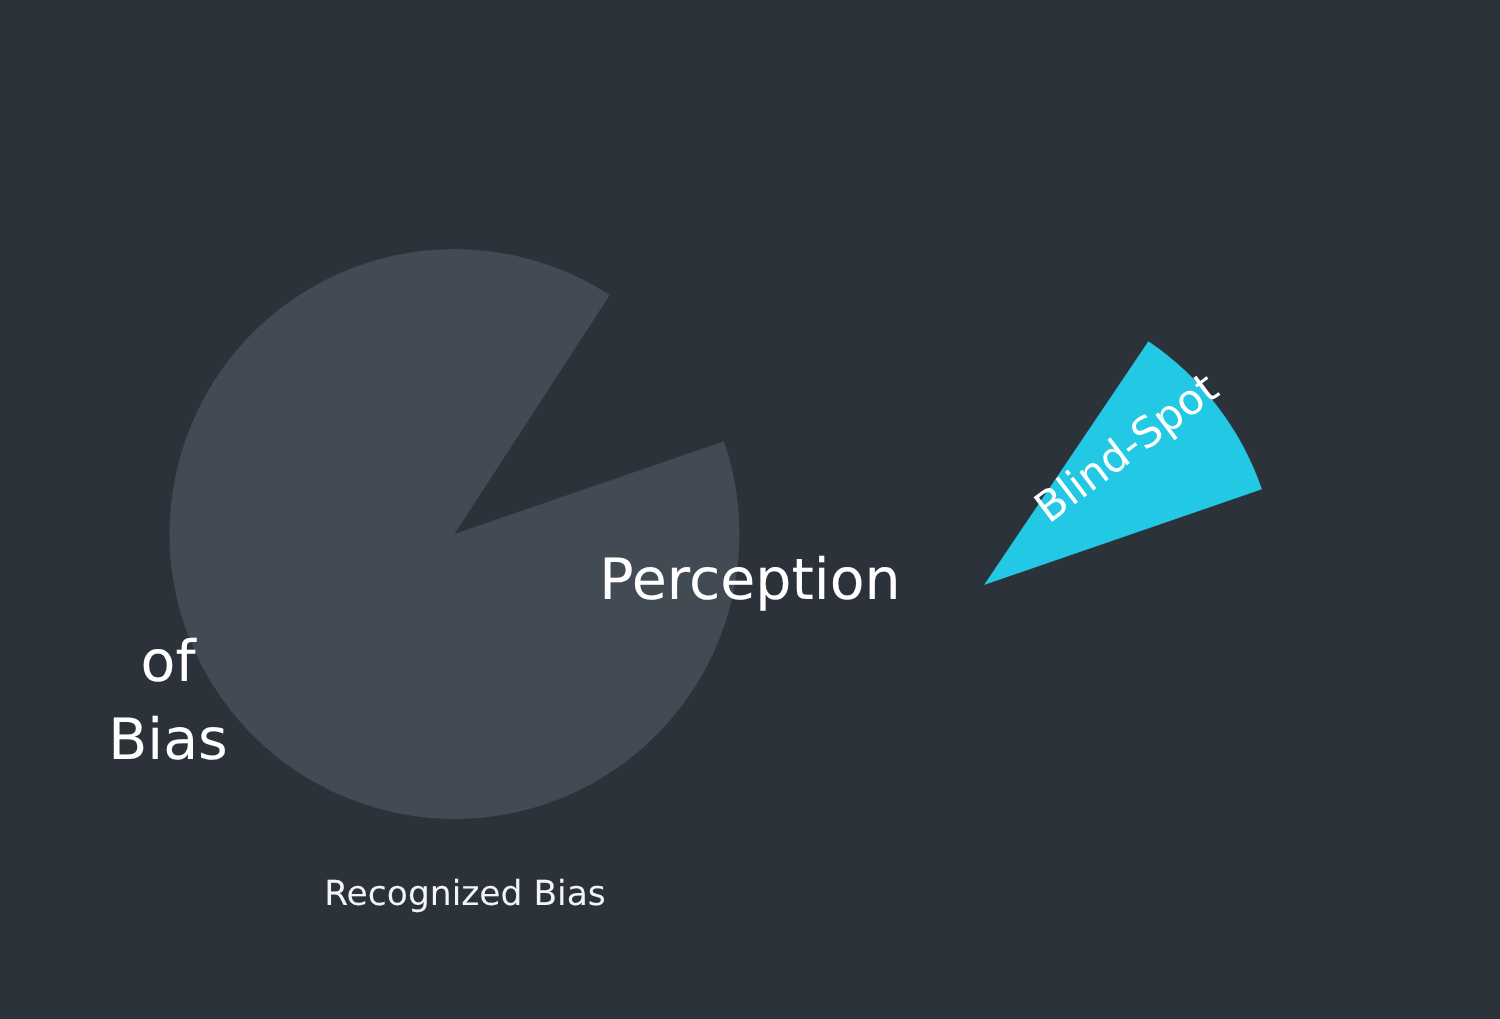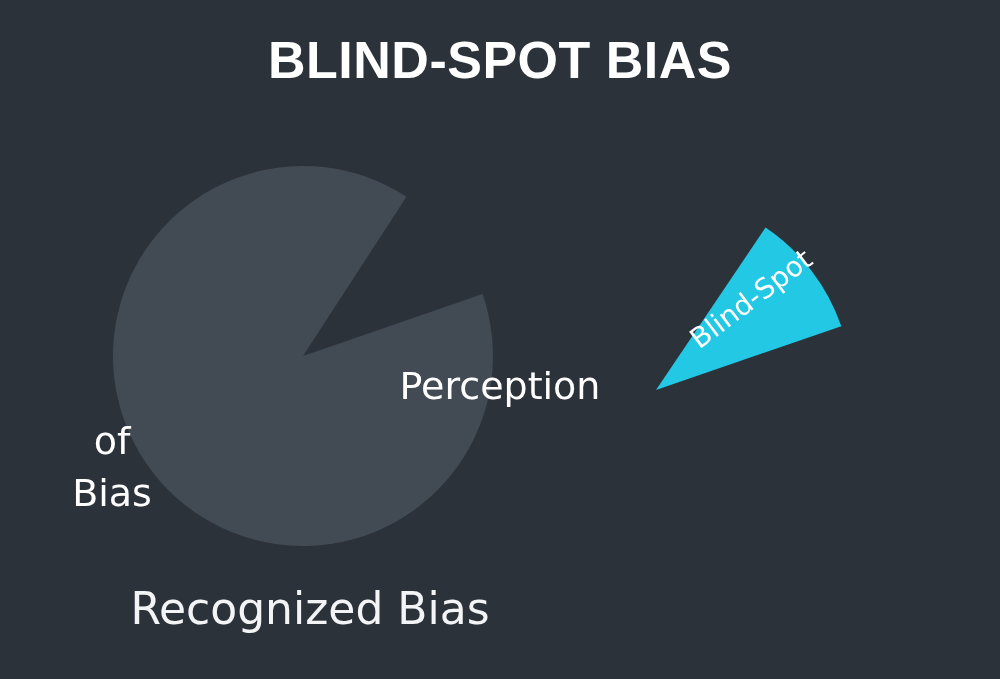--- a/index.html
+++ b/index.html
@@ -44,34 +44,33 @@
     text-align: center;
     color: #ffffff;
     font-size: 38px;
     font-family: "DejaVu Sans", "Liberation Sans", sans-serif;
     white-space: nowrap;
     pointer-events: none;
   }
   .axis-label {
     position: absolute;
     color: #f2f4f6;
-    font-size: 44px;
+    font-size: 23px;
     font-family: "DejaVu Sans", "Liberation Sans", sans-serif;
     text-align: center;
     white-space: nowrap;
   }
   #label-recognized { top: 583px; left: 100px; width: 420px; }
   #label-unrecognized { top: 583px; left: 540px; width: 420px; }
 </style>
 </head>
 <body>
 
 <div id="infographic">
 
-  <div id="chart-title">BLIND-SPOT BIAS</div>
 
   <svg id="chart-svg" width="1000" height="679">
 
     <path id="slice-recognized" fill="#424a53" d="M 303 356 L 482.6 294.1 A 190 190 0 1 1 406.5 196.7 Z"></path>
 
     <path id="slice-blindspot" fill="#22c8e4" d="M 656 390 L 765.6 227.5 A 196 196 0 0 1 841.3 326.2 Z"></path>
 
     <g transform="translate(752,300) rotate(-37)">
       <text id="wedge-callout-text" x="0" y="0" text-anchor="middle" dominant-baseline="middle" fill="#ffffff" font-family="DejaVu Sans, Liberation Sans, sans-serif" font-size="28">Blind-Spot</text>
     </g>

